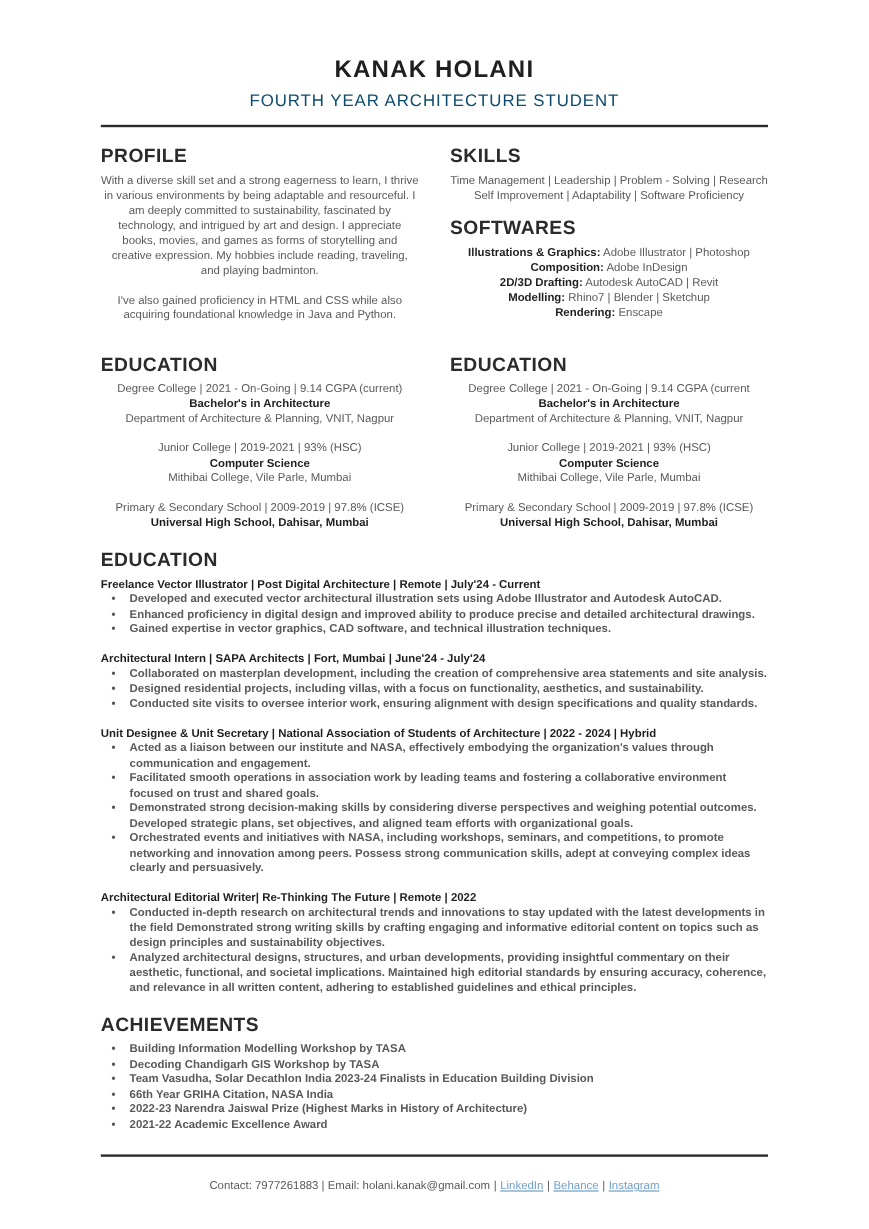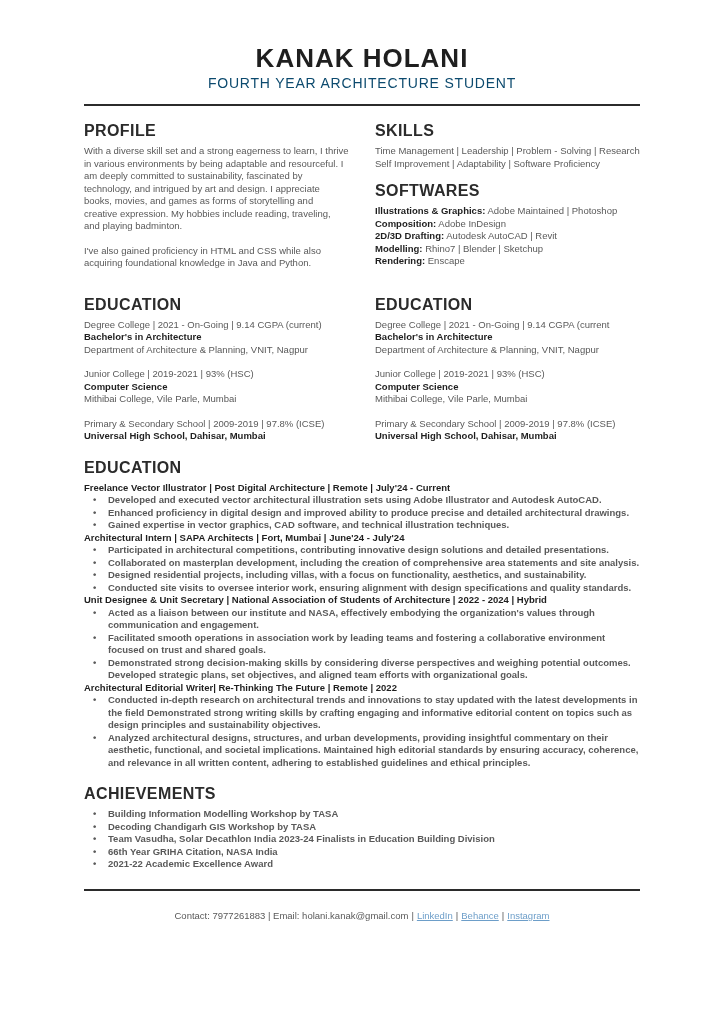--- a/index.html
+++ b/index.html
@@ -10,21 +10,21 @@
     margin: 0 auto;
     background: #ffffff;
     font-family: "Liberation Sans", sans-serif;
     color: #595959;
     padding: 44px 84px 0 84px;
     overflow: hidden;
   }
   
   .header { text-align: center; }
   .name {
-    font-size: 26px;
+    font-size: 20px;
     line-height: 28px;
     font-weight: 700;
     letter-spacing: 1px;
     color: #1f1f1f;
   }
   .subtitle {
     font-size: 14px;
     line-height: 16px;
     font-weight: 400;
     letter-spacing: 0.8px;
@@ -38,37 +38,37 @@
   }
   
   .section-heading {
     font-size: 16px;
     line-height: 18px;
     font-weight: 600;
     letter-spacing: 0.4px;
     color: #2b2b2b;
     margin-bottom: 5px;
   }
-  .body-text { font-size: 9.5px; line-height: 12.5px; color: #595959; }
+  .body-text { font-size: 9.5px; line-height: 12.5px; color: #595959; text-align: center; }
   .b { font-weight: 700; color: #1f1f1f; }
   
   .grid {
     display: grid;
     grid-template-columns: 1fr 1fr;
     column-gap: 24px;
     row-gap: 16px;
     margin-top: 16px;
     gap: 26px;
   }
   .para + .para { margin-top: 12px; }
   .soft-block { margin-top: 12px; }
   .edu-entry + .edu-entry { margin-top: 12px; }
   
   .full-section { margin-top: 16px; }
-  .job + .job { }
+  .job + .job { margin-top: 12px; }
   .job-title { font-size: 9.5px; line-height: 12.5px; font-weight: 700; color: #1f1f1f; }
   ul.bullets { list-style: none; font-weight: bold; }
   ul.bullets li {
     position: relative;
     padding-left: 24px;
     font-size: 9.5px;
     line-height: 12.5px;
     color: #595959;
   }
   ul.bullets li::before {
@@ -112,21 +112,21 @@
       <div class="body-text para">I've also gained proficiency in HTML and CSS while also acquiring foundational knowledge in Java and Python.</div>
     </div>
 
     <div>
       <div>
         <div class="section-heading">SKILLS</div>
         <div class="body-text">Time Management | Leadership | Problem - Solving | Research Self Improvement | Adaptability | Software Proficiency</div>
       </div>
       <div class="soft-block">
         <div class="section-heading">SOFTWARES</div>
-        <div class="body-text"><span class="b">Illustrations &amp; Graphics:</span><span> Adobe Maintained | Photoshop</span></div>
+        <div class="body-text"><span class="b">Illustrations &amp; Graphics:</span><span> Adobe Illustrator | Photoshop</span></div>
         <div class="body-text"><span class="b">Composition:</span><span> Adobe InDesign</span></div>
         <div class="body-text"><span class="b">2D/3D Drafting:</span><span> Autodesk AutoCAD | Revit</span></div>
         <div class="body-text"><span class="b">Modelling:</span><span> Rhino7 | Blender | Sketchup</span></div>
         <div class="body-text"><span class="b">Rendering:</span><span> Enscape</span></div>
       </div>
     </div>
 
     <div>
       <div class="section-heading">EDUCATION</div>
       <div class="edu-entry">
@@ -172,52 +172,53 @@
       <ul class="bullets">
         <li>Developed and executed vector architectural illustration sets using Adobe Illustrator and Autodesk AutoCAD.</li>
         <li>Enhanced proficiency in digital design and improved ability to produce precise and detailed architectural drawings.</li>
         <li>Gained expertise in vector graphics, CAD software, and technical illustration techniques.</li>
       </ul>
     </div>
 
     <div class="job">
       <div class="job-title">Architectural Intern | SAPA Architects | Fort, Mumbai | June'24 - July'24</div>
       <ul class="bullets">
-        <li>Participated in architectural competitions, contributing innovative design solutions and detailed presentations.</li>
         <li>Collaborated on masterplan development, including the creation of comprehensive area statements and site analysis.</li>
         <li>Designed residential projects, including villas, with a focus on functionality, aesthetics, and sustainability.</li>
         <li>Conducted site visits to oversee interior work, ensuring alignment with design specifications and quality standards.</li>
       </ul>
     </div>
 
     <div class="job">
       <div class="job-title">Unit Designee &amp; Unit Secretary | National Association of Students of Architecture | 2022 - 2024 | Hybrid</div>
       <ul class="bullets">
         <li>Acted as a liaison between our institute and NASA, effectively embodying the organization's values through communication and engagement.</li>
         <li>Facilitated smooth operations in association work by leading teams and fostering a collaborative environment focused on trust and shared goals.</li>
         <li>Demonstrated strong decision-making skills by considering diverse perspectives and weighing potential outcomes. Developed strategic plans, set objectives, and aligned team efforts with organizational goals.</li>
+        <li>Orchestrated events and initiatives with NASA, including workshops, seminars, and competitions, to promote networking and innovation among peers. Possess strong communication skills, adept at conveying complex ideas clearly and persuasively.</li>
       </ul>
     </div>
 
     <div class="job">
       <div class="job-title">Architectural Editorial Writer| Re-Thinking The Future | Remote | 2022</div>
       <ul class="bullets">
         <li>Conducted in-depth research on architectural trends and innovations to stay updated with the latest developments in the field Demonstrated strong writing skills by crafting engaging and informative editorial content on topics such as design principles and sustainability objectives.</li>
         <li>Analyzed architectural designs, structures, and urban developments, providing insightful commentary on their aesthetic, functional, and societal implications. Maintained high editorial standards by ensuring accuracy, coherence, and relevance in all written content, adhering to established guidelines and ethical principles.</li>
       </ul>
     </div>
   </div>
 
   <div class="full-section">
     <div class="section-heading">ACHIEVEMENTS</div>
     <ul class="bullets">
       <li>Building Information Modelling Workshop by TASA</li>
       <li>Decoding Chandigarh GIS Workshop by TASA</li>
       <li>Team Vasudha, Solar Decathlon India 2023-24 Finalists in Education Building Division</li>
       <li>66th Year GRIHA Citation, NASA India</li>
+      <li>2022-23 Narendra Jaiswal Prize (Highest Marks in History of Architecture)</li>
       <li>2021-22 Academic Excellence Award</li>
     </ul>
   </div>
 
   <div class="footer">
     <hr class="footer-rule">
     <div class="footer-line">
       <span>Contact: 7977261883 | Email: holani.kanak@gmail.com</span><span class="sep">|</span><a href="#">LinkedIn</a><span class="sep">|</span><a href="#">Behance</a><span class="sep">|</span><a href="#">Instagram</a>
     </div>
   </div>

